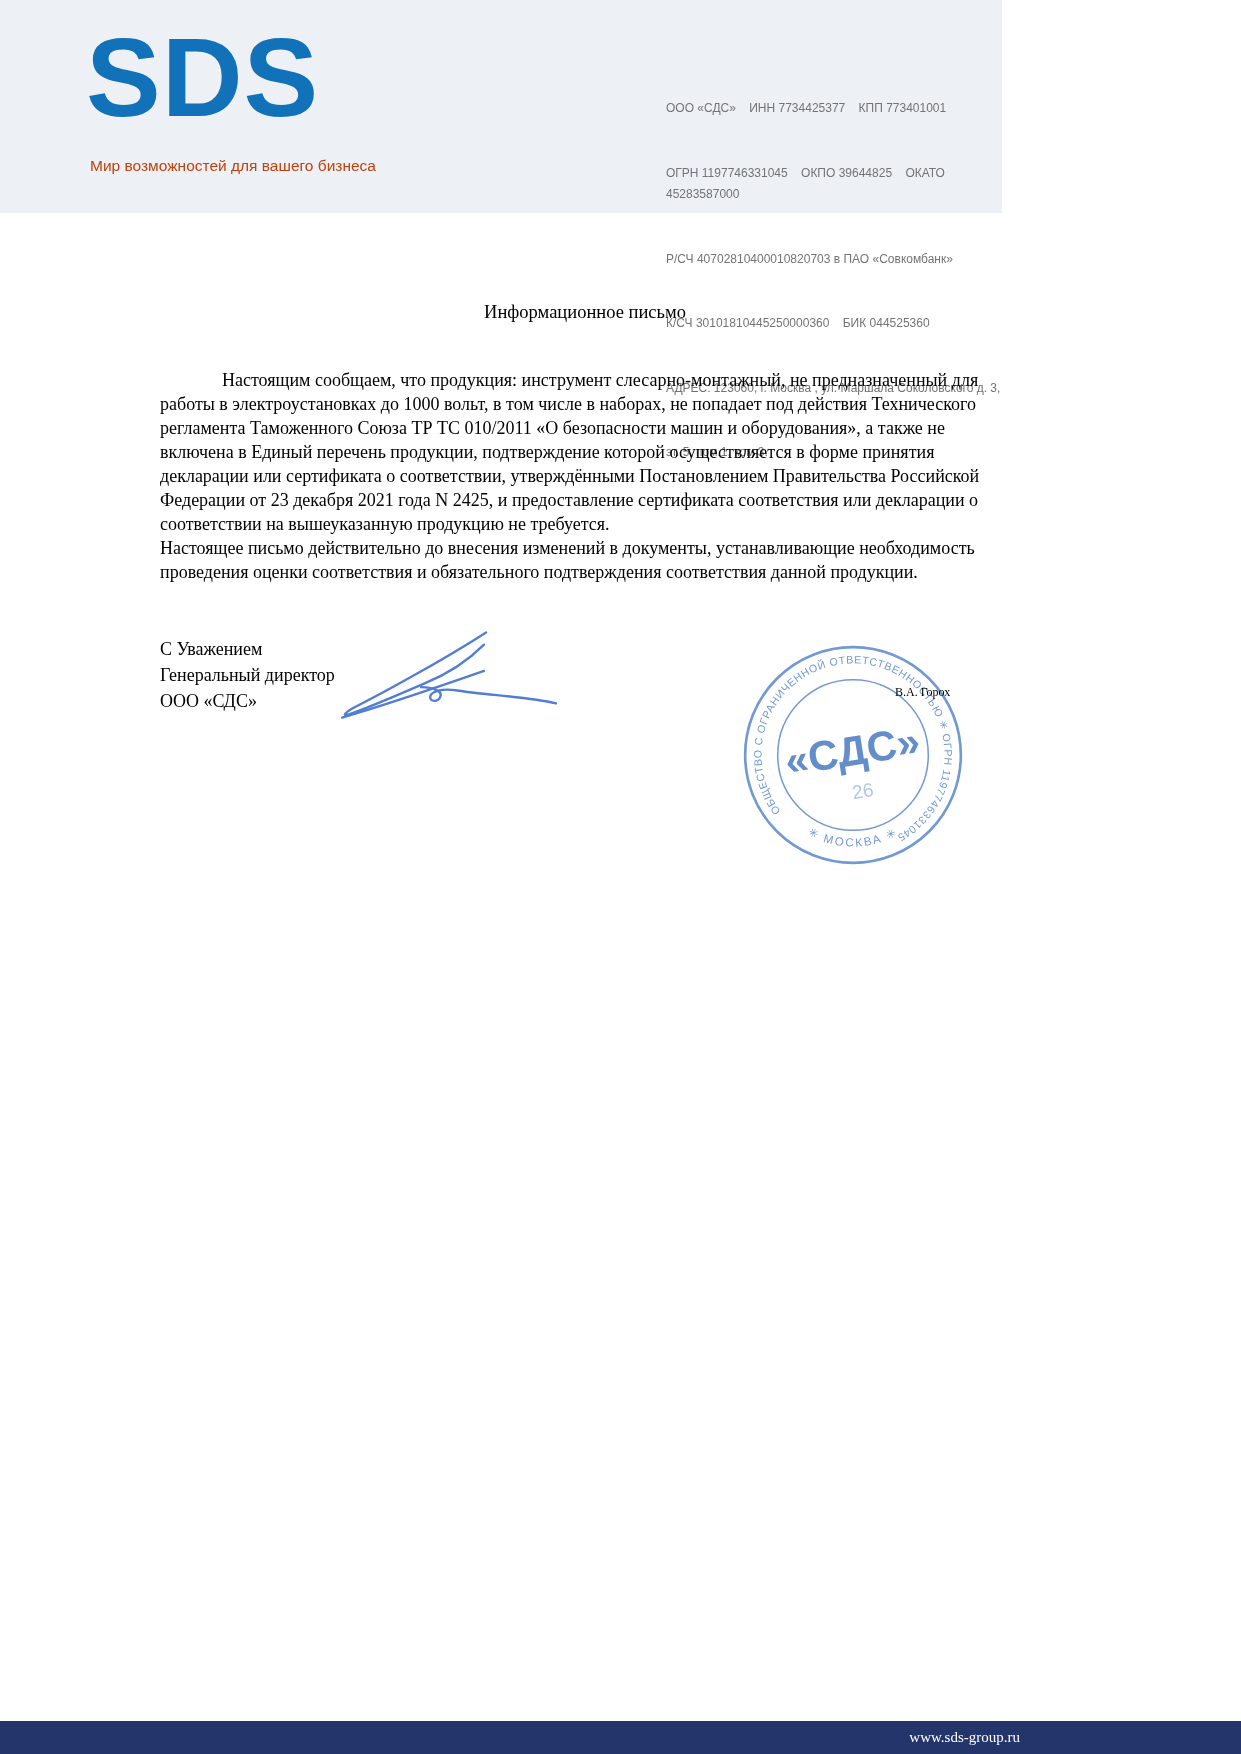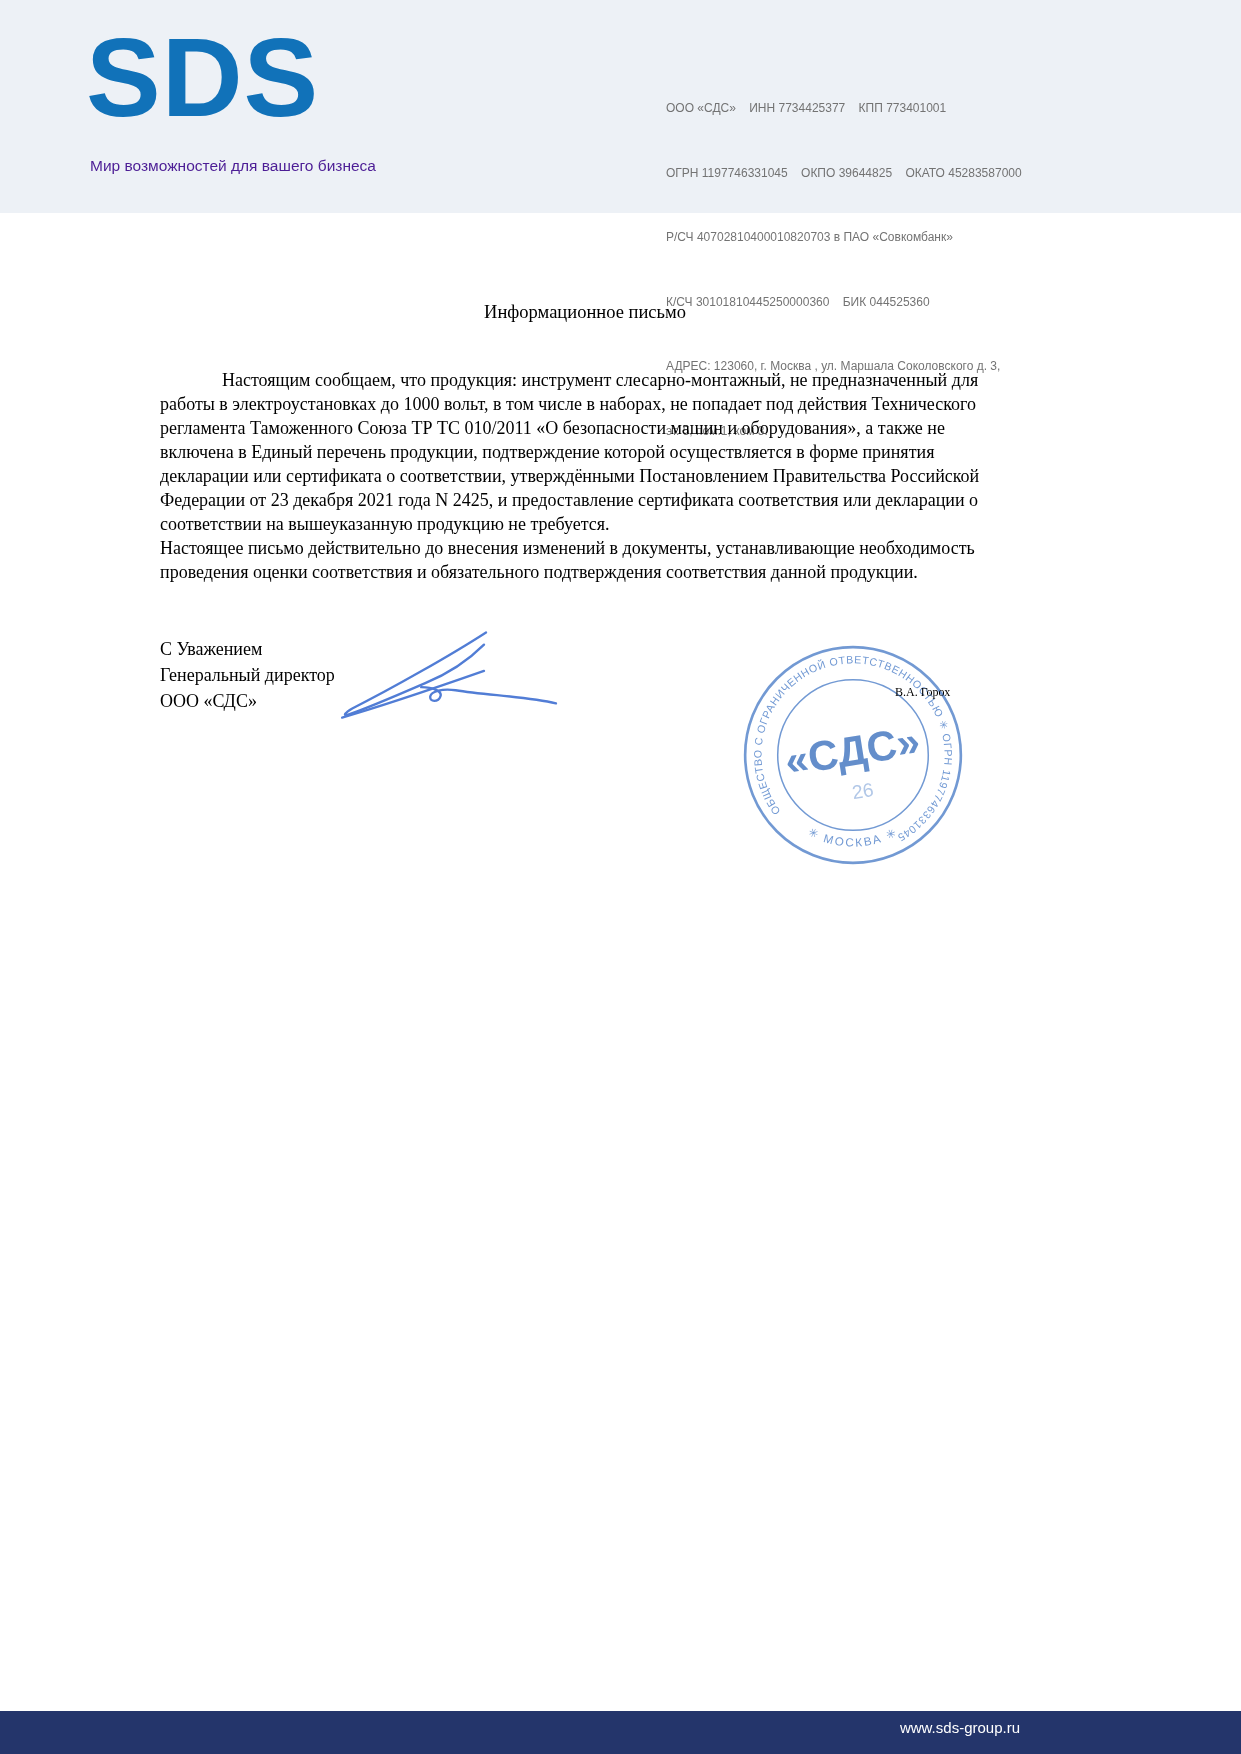--- a/index.html
+++ b/index.html
@@ -12,42 +12,42 @@
     background: #ffffff;
     overflow: hidden;
     font-family: "Liberation Serif", serif;
     color: #000000;
   }
 
   
   .letterhead {
     position: absolute;
     top: 0; left: 0;
-    width: 1241px;
+    width: 1002px;
     height: 213px;
     background: #edf1f6;
   }
   .logo {
     position: absolute;
     left: 86px;
     top: 22px;
     font-family: "Liberation Sans", sans-serif;
     font-weight: bold;
     font-size: 112px;
     line-height: 112px;
     letter-spacing: 1px;
     color: #1172b9;
   }
   .tagline {
     position: absolute;
     left: 90px;
     top: 157px;
     font-family: "Liberation Sans", sans-serif;
     font-size: 15.5px;
-    color: #4c1d95;
+    color: #c2410c;
   }
   .company-details {
     position: absolute;
     left: 666px;
     top: 55px;
     font-family: "Liberation Sans", sans-serif;
     font-size: 12px;
     line-height: 21.5px;
     color: #737373;
     white-space: pre-wrap;
@@ -104,24 +104,24 @@
     left: 735px;
     top: 44px;
     font-size: 12px;
   }
 
   
   .page-footer {
     position: absolute;
     bottom: 0; left: 0;
     width: 1241px;
-    height: 43px;
+    height: 33px;
     background: #24356b;
     color: #ffffff;
-    font-family: Liberation Sans, sans-serif;
+    font-family: Liberation Serif, serif;
     font-size: 15px;
     line-height: 33px;
     text-align: right;
     padding-right: 221px;
   }
 </style>
 </head>
 <body>
 
 <div class="page">

